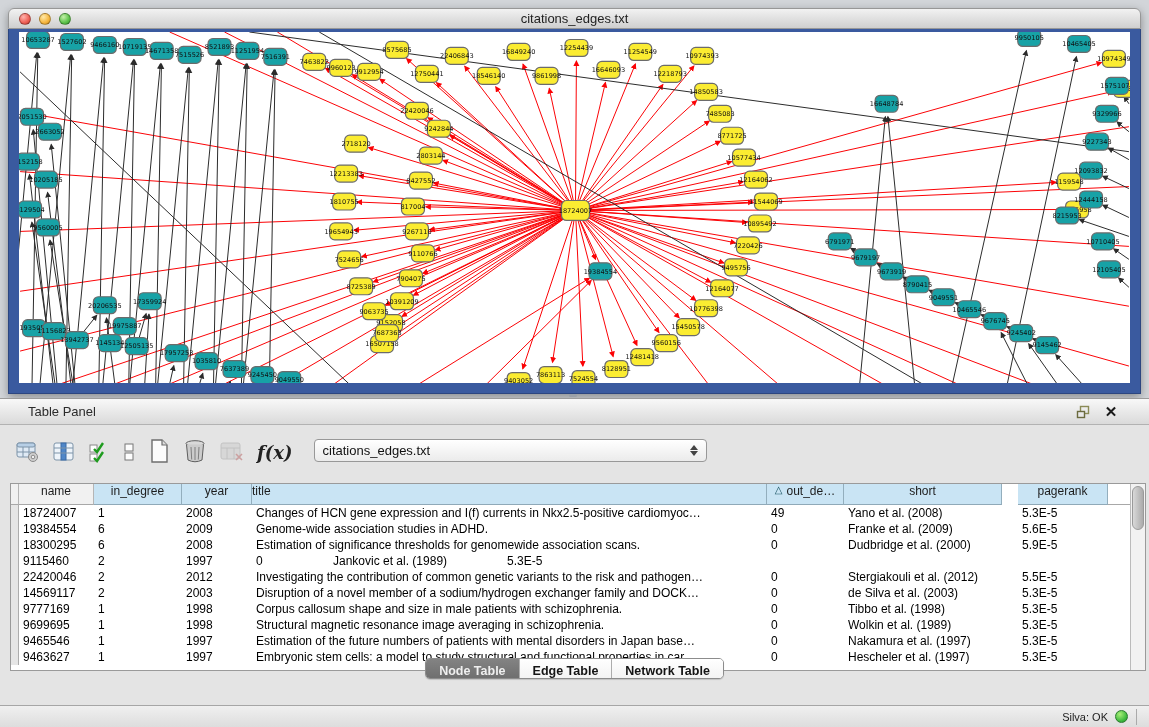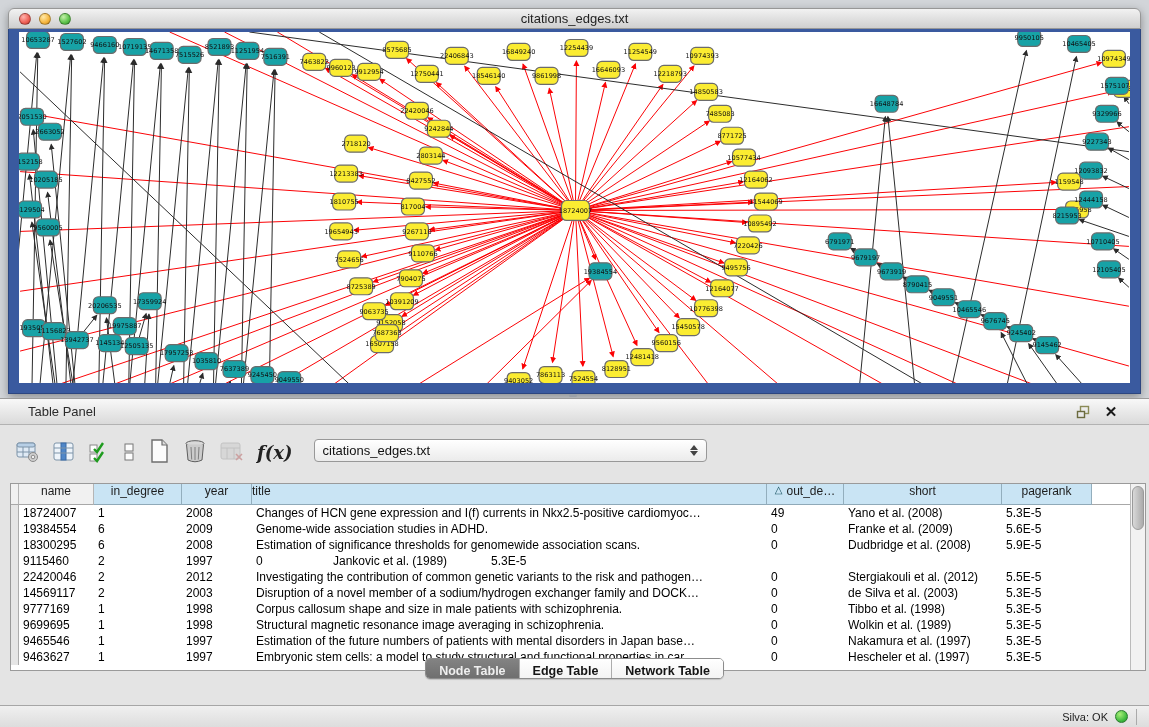--- a/index.html
+++ b/index.html
@@ -69,21 +69,21 @@
   .td { padding:0 4px; white-space:nowrap; overflow:hidden; display:flex; align-items:center; }
   .td.gutter { padding:0; background:#e6e6e6; border-right:1px solid #adadad; }
   
   .c0 { width:8px;   flex:none; }
   .c1 { width:75px;  flex:none; }
   .c2 { width:88px;  flex:none; }
   .c3 { width:70px;  flex:none; }
   .c4 { width:515px; flex:none; justify-content:flex-start; }
   .c5 { width:77px;  flex:none; }
   .c6 { width:158px; flex:none; }
-  .c7 { width:90px;  flex:none; }
+  .c7 { width:90px;  flex:none;margin-left:16px; }
   .c8 { flex:1; }
   .td.c1,.td.c2,.td.c3,.td.c5,.td.c6,.td.c7 { justify-content:flex-start; }
   .vscroll { position:absolute; right:0; top:0; bottom:0; width:15px; background:#f2f2f2;
     border-left:1px solid #bbb; }
   .vthumb { position:absolute; left:1px; right:1px; top:2px; height:44px; border-radius:7px;
     background:linear-gradient(90deg,#d9d9d9,#ababab); border:1px solid #9a9a9a; }
 
   
   .tabs-row { position:absolute; left:0; bottom:26px; width:100%; display:flex; justify-content:center; }
   .seg { display:flex; border:1px solid #8c8c8c; border-radius:5px; overflow:hidden;
@@ -833,21 +833,21 @@
           <div class="td c6">Franke et al. (2009)</div>
           <div class="td c7">5.6E-5</div>
         </div>
         <div class="trow">
           <div class="td gutter c0"></div>
           <div class="td c1">18300295</div>
           <div class="td c2">6</div>
           <div class="td c3">2008</div>
           <div class="td c4">Estimation of significance thresholds for genomewide association scans.</div>
           <div class="td c5">0</div>
-          <div class="td c6">Dudbridge et al. (2008)</div>
+          <div class="td c6">Dudbridge et al. (2000)</div>
           <div class="td c7">5.9E-5</div>
         </div>
         <div class="trow">
           <div class="td gutter c0"></div>
           <div class="td c1">9115460</div>
           <div class="td c2">2</div>
           <div class="td c3">1997</div>
           <div class="td c5">0</div>
           <div class="td c6">Jankovic et al. (1989)</div>
           <div class="td c7">5.3E-5</div>

